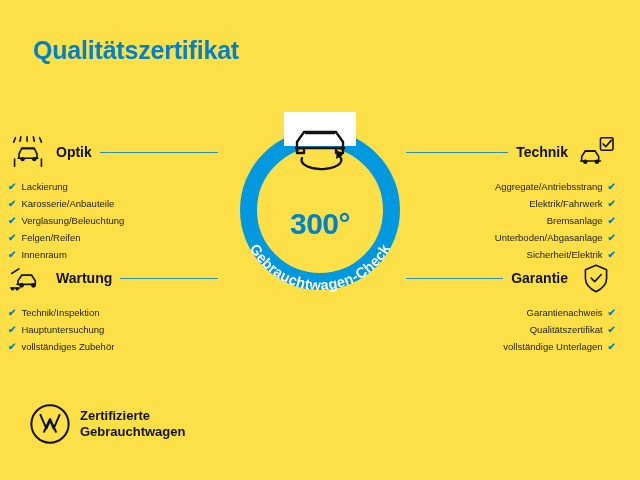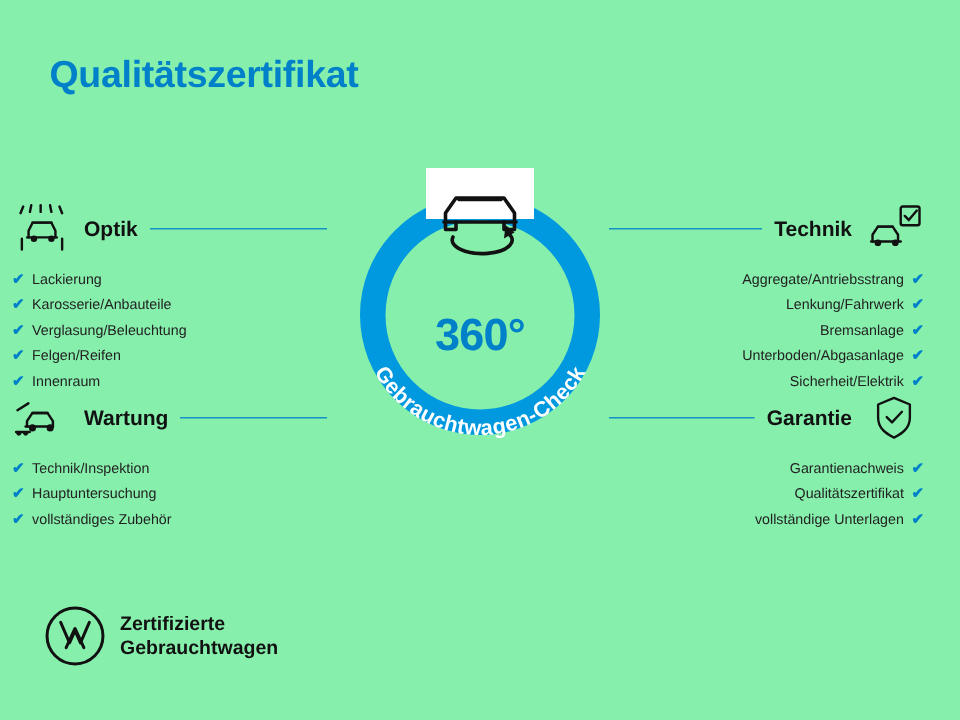--- a/index.html
+++ b/index.html
@@ -13,21 +13,21 @@
     font-family: "Liberation Sans", sans-serif;
     color: #1a1a1a;
     position: relative;
     overflow: hidden;
   }
   .page {
     position: absolute;
     left: 0; top: 0;
     width: 640px;
     height: 480px;
-    background: #86efac;
+    background: #fde047;
   }
   .title {
     position: absolute;
     left: 33px;
     top: 36px;
     font-size: 25px;
     font-weight: bold;
     color: #0080c9;
     letter-spacing: -0.2px;
   }
@@ -280,21 +280,21 @@
       <div class="heading">Technik</div>
       <div class="rule"></div>
     </div>
     <div class="items">
       <div class="item">
         <span class="check">✔</span>
         <span>Aggregate/Antriebsstrang</span>
       </div>
       <div class="item">
         <span class="check">✔</span>
-        <span>Lenkung/Fahrwerk</span>
+        <span>Elektrik/Fahrwerk</span>
       </div>
       <div class="item">
         <span class="check">✔</span>
         <span>Bremsanlage</span>
       </div>
       <div class="item">
         <span class="check">✔</span>
         <span>Unterboden/Abgasanlage</span>
       </div>
       <div class="item">
@@ -339,21 +339,21 @@
 
     <svg class="arc-text" viewBox="0 0 196 196">
       <defs>
         <path id="arcpath" d="M 18,98 A 80,80 0 0 0 178,98" fill="none"></path>
       </defs>
       <text>
         <textPath href="#arcpath" startOffset="50%" text-anchor="middle">Gebrauchtwagen-Check</textPath>
       </text>
     </svg>
 
-    <div class="deg">360°</div>
+    <div class="deg">300°</div>
 
     <svg class="car-top" viewBox="0 0 80 56">
       <g fill="none" stroke="#111" stroke-width="2.4" stroke-linecap="round" stroke-linejoin="round">
         <path d="M16 28 h48"></path>
         <path d="M17 28 v-6 l7 -10 h32 l7 10 v6"></path>
         <path d="M26 13 h28"></path>
         <path d="M17 28 v5 h7 v-5"></path>
         <path d="M56 28 v5 h7 v-5"></path>
       </g>
       <g fill="none" stroke="#111" stroke-width="2.4" stroke-linecap="round">

